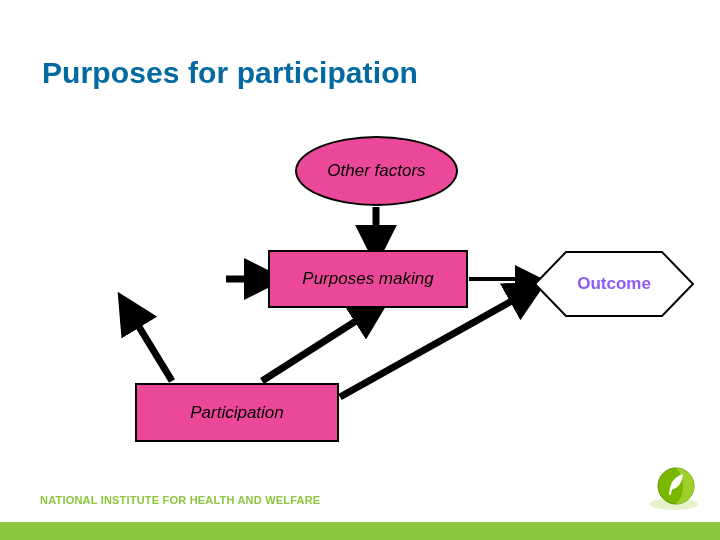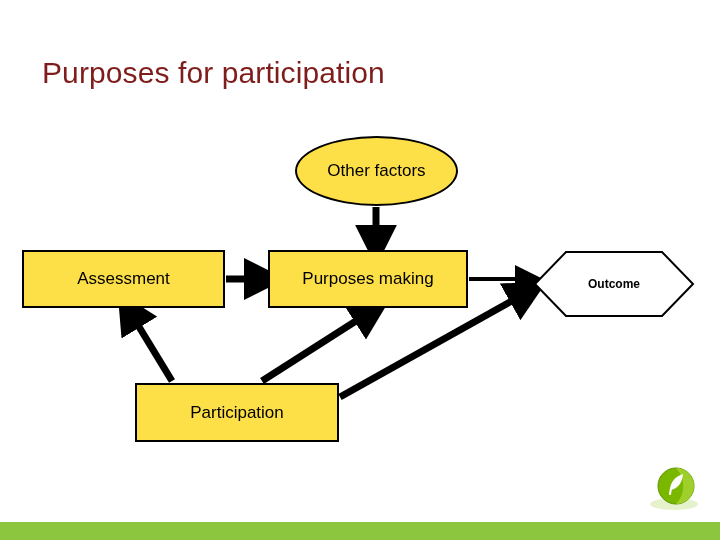--- a/index.html
+++ b/index.html
@@ -18,36 +18,37 @@
     width: 720px;
     height: 540px;
     background: #ffffff;
   }
   
   #title {
     position: absolute;
     left: 42px;
     top: 56px;
     font-size: 30px;
-    font-weight: normal;
-    color: #7f1d1d;
+    font-weight: bold;
+    color: #0369a1;
     letter-spacing: 0.1px;
     white-space: nowrap;
   }
   
   .node {
     position: absolute;
     box-sizing: border-box;
-    background: #fde047;
+    background: #ec4899;
     display: flex;
     align-items: center;
     justify-content: center;
     font-size: 17px;
     color: #000000;
     text-align: center;
+    font-style: italic;
   }
   .rect {
     border: 2px solid #000000;
   }
   #node-assessment {
     left: 22px;
     top: 250px;
     width: 203px;
     height: 58px;
   }
@@ -87,23 +88,23 @@
   }
   #node-outcome-label {
     position: absolute;
     left: 0;
     top: 0;
     width: 162px;
     height: 68px;
     display: flex;
     align-items: center;
     justify-content: center;
-    font-size: 12px;
+    font-size: 17px;
     font-weight: bold;
-    color: #000000;
+    color: #8b5cf6;
   }
   
   #arrows {
     position: absolute;
     left: 0;
     top: 0;
     width: 720px;
     height: 540px;
   }
   
@@ -158,33 +159,33 @@
 
     <line x1="172" y1="381" x2="130" y2="312" stroke="#000000" stroke-width="7" marker-end="url(#ah)"></line>
 
     <line x1="262" y1="381" x2="370" y2="312" stroke="#000000" stroke-width="7" marker-end="url(#ah)"></line>
 
     <line x1="340" y1="397" x2="526" y2="293" stroke="#000000" stroke-width="7" marker-end="url(#ah)"></line>
   </svg>
 
   <div class="node" id="node-other">Other factors</div>
 
-  <div class="node rect" id="node-assessment">Assessment</div>
 
   <div class="node rect" id="node-decision">Purposes making</div>
 
   <div id="node-outcome-wrap">
     <svg width="162" height="68" viewBox="0 0 162 68">
       <polygon points="33,2 129,2 160,34 129,66 33,66 2,34" fill="#ffffff" stroke="#000000" stroke-width="2"></polygon>
     </svg>
     <div id="node-outcome-label">Outcome</div>
   </div>
 
   <div class="node rect" id="node-participation">Participation</div>
 
+  <div id="footer-text">NATIONAL INSTITUTE FOR HEALTH AND WELFARE</div>
 
   <svg id="logo" viewBox="0 0 52 52" width="52" height="52">
     <ellipse cx="24" cy="44" rx="24" ry="6" fill="#cfe8a0" opacity="0.55"></ellipse>
     <circle cx="26" cy="26" r="18" fill="#7ab800"></circle>
     <circle cx="26" cy="26" r="18" fill="none" stroke="#5d9400" stroke-width="1"></circle>
     <path d="M26 8 a18 18 0 0 1 0 36 a26 26 0 0 0 0 -36 z" fill="#a4d233" opacity="0.85"></path>
     <path d="M20 30 c0 -8 6 -14 13 -16 c-1 9 -5 15 -13 16 z" fill="#ffffff"></path>
     <path d="M20 34 c0 -6 4 -11 10 -14" stroke="#ffffff" stroke-width="2.2" fill="none" stroke-linecap="round"></path>
   </svg>
 

